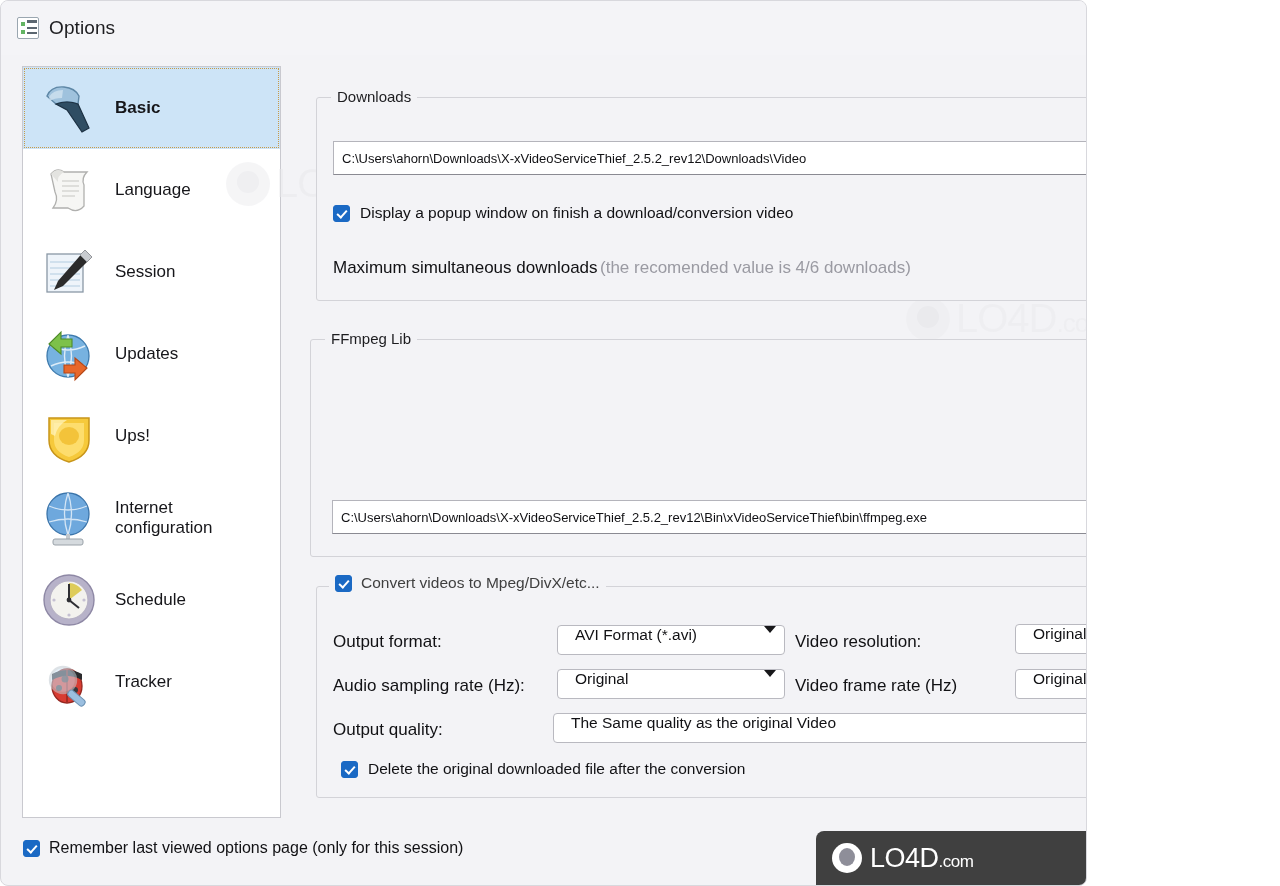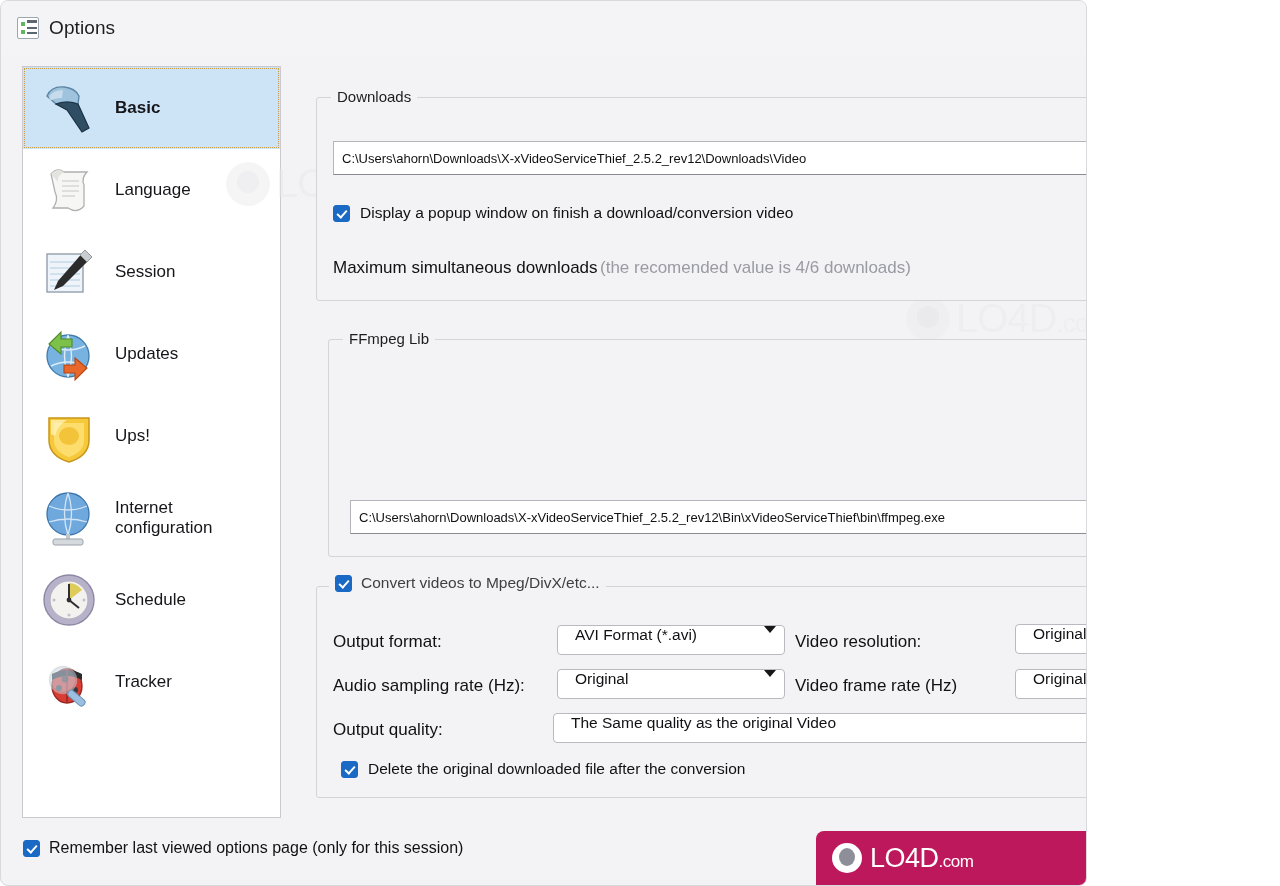--- a/index.html
+++ b/index.html
@@ -246,21 +246,21 @@
     position: relative;
   }
   .wm .wcirc::after {
     content:""; position:absolute; left:11px; top:9px;
     width:22px; height:22px; border-radius:50% 50% 50% 50%;
     background:#e0e0e4;
   }
   .wm-badge {
     position: absolute; right: 0; bottom: 0;
     width: 270px; height: 54px;
-    background: #be185d;
+    background: #404040;
     border-top-left-radius: 8px;
     display: flex; align-items: center; gap: 8px;
     padding-left: 16px;
     box-sizing: border-box;
   }
   .wm-badge .bcirc {
     width: 30px; height: 30px; border-radius: 50%;
     background: #ffffff; position: relative; flex: 0 0 auto;
   }
   .wm-badge .bcirc::after {
@@ -444,21 +444,21 @@
           <div class="arr">
               <div class="tri-up"></div>
             </div>
           <div class="arr">
               <div class="tri-dn"></div>
             </div>
         </div>
       </div>
     </div>
 
-    <div class="groupbox" style="left:22px; top:273px; width:933px; height:218px;">
+    <div class="groupbox" style="left:4px; top:273px; width:933px; height:218px;">
       <div class="gb-title">FFmpeg Lib</div>
 
       <div class="textbox" style="left:21px; top:160px; width:847px; height:32px;">C:\Users\ahorn\Downloads\X-xVideoServiceThief_2.5.2_rev12\Bin\xVideoServiceThief\bin\ffmpeg.exe</div>
       <div class="browse-btn" style="left:879px; top:159px;">...</div>
     </div>
 
     <div class="groupbox" style="left:10px; top:520px; width:933px; height:212px;">
       <div class="gb-title-cb">
         <div class="cb"></div>
         <span style="font-size:15.5px;color:#404040;">Convert videos to Mpeg/DivX/etc...</span>

